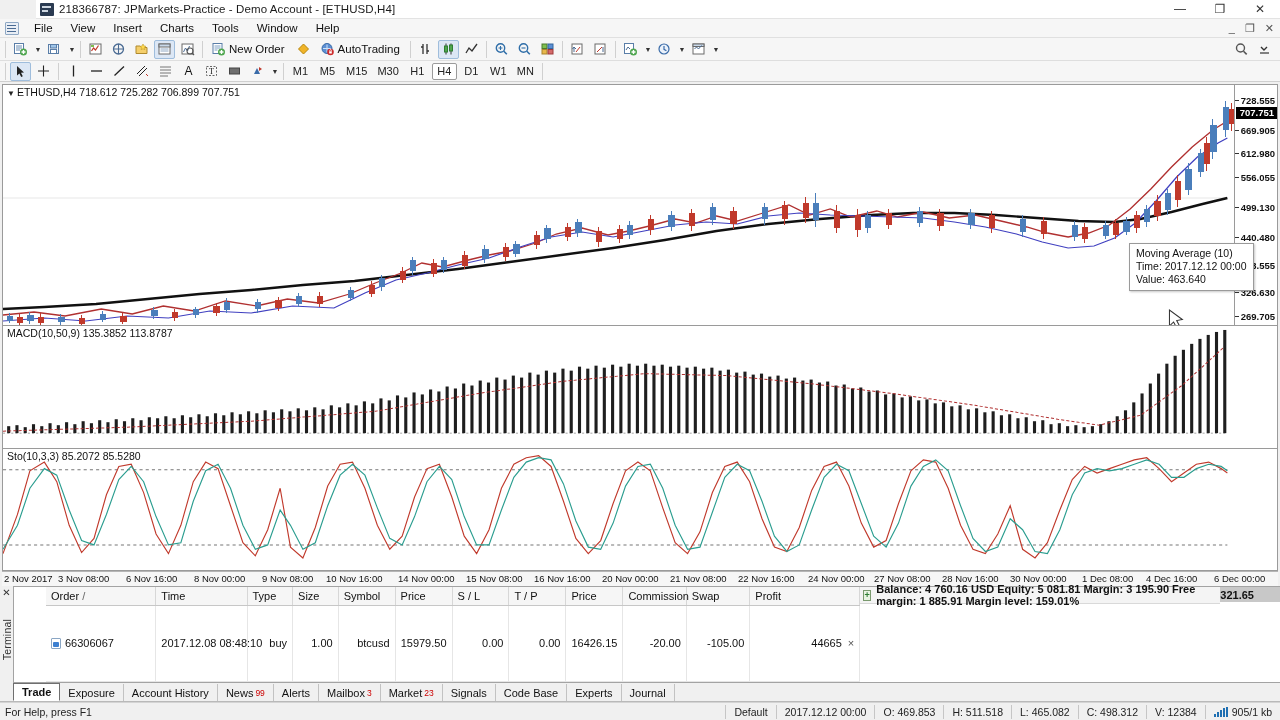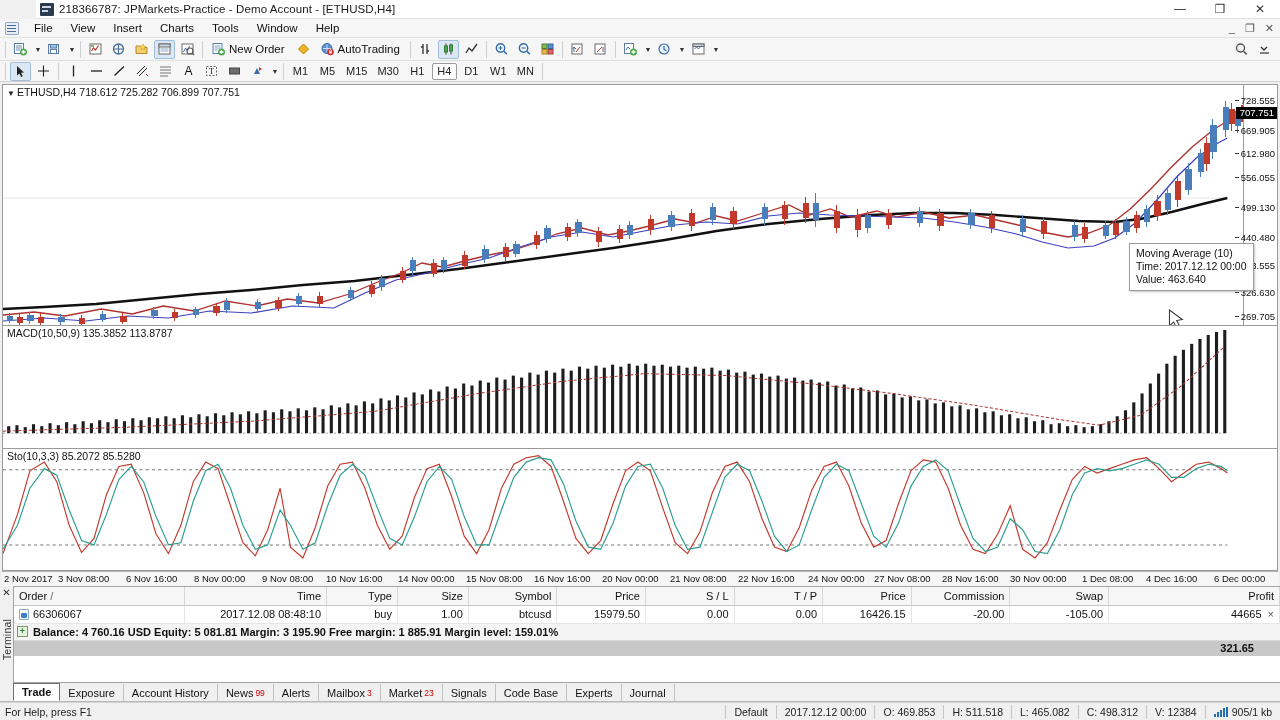--- a/index.html
+++ b/index.html
@@ -90,22 +90,22 @@
   .pane-main { flex: 0 0 241px; border-bottom:1px solid #9a9a9a;}
   .pane-macd { flex: 0 0 123px; border-bottom:1px solid #9a9a9a;}
   .pane-sto  { flex: 1 1 auto; }
   .pane-label {
     position:absolute; left:4px; top:1px; font-size:10.5px; color:#111; z-index:6; white-space:nowrap;
     font-family:"Liberation Sans", sans-serif;
   }
   .pane-label .tri { font-size:8px; margin-right:2px; color:#222; }
   .pane-svg { position:absolute; inset:0; width:100%; height:100%; }
   .yaxis {
-    position:absolute; right:0; top:0; bottom:0; width:34px;
-    border-left:1px solid #9a9a9a; background:#fff; z-index:5;
+    position:absolute; right:0; top:0; bottom:0; width:43px;
+    border-left:1px solid #9a9a9a; background:#fff; z-index:5;font-weight:bold;
   }
   .ytick {
     position:absolute; right:2px; font-size:9.5px; color:#111; white-space:nowrap;
     transform:translateY(-50%); line-height:10px;
   }
   .ytick .dash { position:absolute; left:-6px; top:4px; width:4px; height:1px; background:#333;}
   .ylabel-hl {
     position:absolute; right:0; background:#000; color:#fff; font-size:9.5px;
     padding:1px 3px 1px 4px; transform:translateY(-50%); z-index:7; line-height:10px; white-space:nowrap;
   }
@@ -137,26 +137,26 @@
   .terminal { flex:0 0 97px; display:flex; background:#f0f0f0; position:relative; }
   .term-side {
     width:13px; flex:0 0 13px; display:flex; flex-direction:column; align-items:center;
     background:#f0f0f0; padding-top:2px;
   }
   .term-close { font-size:10px;color:#333;line-height:9px;cursor:default;}
   .term-vtext {
     writing-mode:vertical-rl; transform:rotate(180deg);
     font-size:10.5px; color:#333; margin-top:22px; letter-spacing:0.2px;
   }
-  .term-body { flex:1 1 auto; display:flex; flex-direction:column; background:#fff; border:1px solid #a3a3a3; border-right:none;}
+  .term-body { flex:1 1 auto; display:flex; flex-direction:row; background:#fff; border:1px solid #a3a3a3; border-right:none;padding-left:32px;}
   table.trades { width:100%; border-collapse:collapse; table-layout:fixed; }
   table.trades th {
     font-weight:normal; font-size:11px; color:#111; background:#f6f6f6;
     border-right:1px solid #d7d7d7; border-bottom:1px solid #c7c7c7;
-    height:18px; padding:0 5px; text-align:right; white-space:nowrap;
+    height:18px; padding:0 5px; text-align:left; white-space:nowrap;
   }
   table.trades th.left { text-align:left; }
   table.trades td {
     font-size:11px; color:#111; border-right:1px solid #e6e6e6; border-bottom:1px solid #e6e6e6;
     height:18px; padding:0 5px; text-align:right; white-space:nowrap; background:#fff;
   }
   table.trades td.left { text-align:left; }
   .ord-icon {
     display:inline-block;width:10px;height:11px;background:#fff;border:1px solid #8aa6c4;
     vertical-align:-2px;margin-right:4px;position:relative;border-radius:1px;

